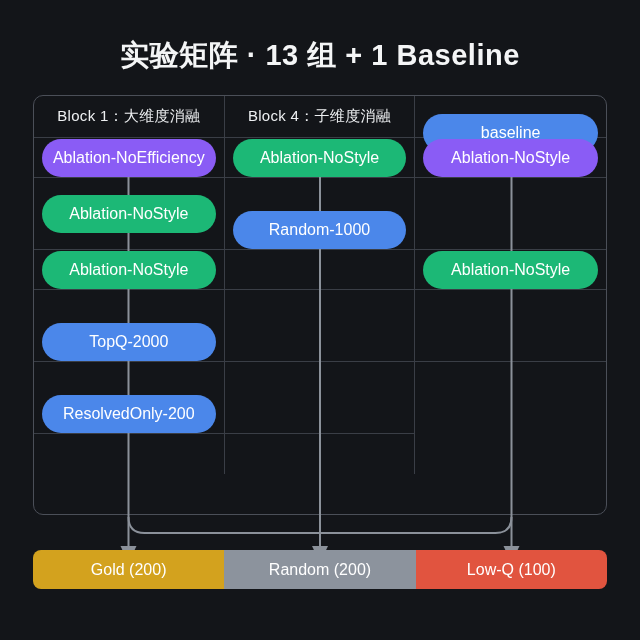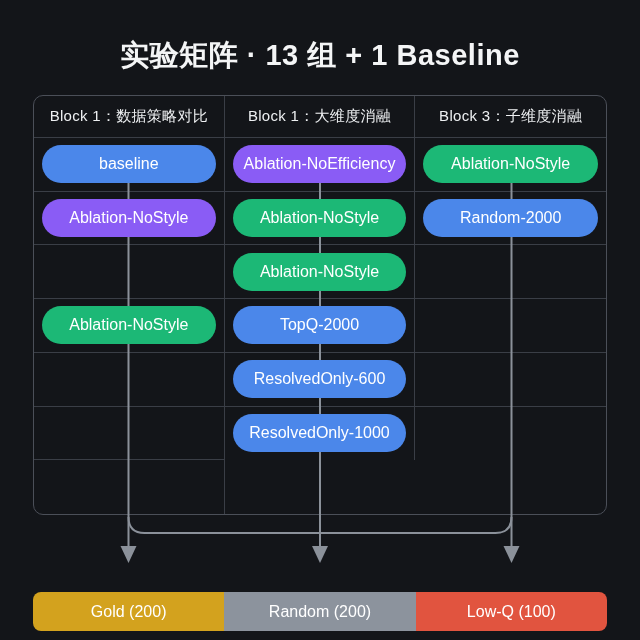--- a/index.html
+++ b/index.html
@@ -39,33 +39,33 @@
     font-size:15px;font-weight:500;color:var(--headtext);
     letter-spacing:0.3px;
   }
   .pill{
     position:relative;z-index:2;
     width:100%;height:38px;border-radius:19px;
     display:flex;align-items:center;justify-content:center;
     font-size:16px;font-weight:500;color:#ffffff;
     white-space:nowrap;
   }
-  .pill.b{background:var(--blue);}
+  .pill.b{background:var(--blue);margin-top:33px;}
   .pill.p{background:var(--purple);}
   .pill.g{background:var(--green);}
 
   .connectors{
     position:absolute;left:0;top:0;z-index:1;
     pointer-events:none;
   }
   .connectors line,.connectors path{stroke:var(--connector);stroke-width:2;fill:none;}
   .connectors polygon{fill:var(--connector);stroke:none;}
 
   .evalbar{
-    position:absolute;left:33px;top:592px;width:574px;height:39px;
+    position:absolute;left:33px;top:550px;width:574px;height:39px;
     border-radius:8px;overflow:hidden;
     display:flex;z-index:2;
   }
   .seg{
     flex:1;display:flex;align-items:center;justify-content:center;
     font-size:16px;font-weight:500;color:#ffffff;
   }
   .seg.gold{background:var(--gold);}
   .seg.gray{background:var(--gray);}
   .seg.red{background:var(--red);}
@@ -82,69 +82,65 @@
     <line x1="320" y1="165" x2="320" y2="560"></line>
     <line x1="511.5" y1="165" x2="511.5" y2="560"></line>
     <path d="M128.5 517 Q128.5 533 144.5 533 L495.5 533 Q511.5 533 511.5 517"></path>
     <polygon points="120.5,546 136.5,546 128.5,563"></polygon>
     <polygon points="312,546 328,546 320,563"></polygon>
     <polygon points="503.5,546 519.5,546 511.5,563"></polygon>
   </svg>
 
   <div class="matrix">
 
-    <div class="cell head">Block 1：数据策略对比</div>
     <div class="cell head">Block 1：大维度消融</div>
-    <div class="cell head">Block 3：子维度消融</div>
+    <div class="cell head">Block 4：子维度消融</div>
 
     <div class="cell">
         <div class="pill b">baseline</div>
       </div>
     <div class="cell">
         <div class="pill p">Ablation-NoEfficiency</div>
       </div>
     <div class="cell">
         <div class="pill g">Ablation-NoStyle</div>
       </div>
 
     <div class="cell">
         <div class="pill p">Ablation-NoStyle</div>
       </div>
     <div class="cell">
         <div class="pill g">Ablation-NoStyle</div>
       </div>
 
     <div class="cell">
-        <div class="pill b">Random-2000</div>
+        <div class="pill b">Random-1000</div>
       </div>
     <div class="cell"></div>
     <div class="cell">
         <div class="pill g">Ablation-NoStyle</div>
       </div>
 
     <div class="cell"></div>
     <div class="cell">
         <div class="pill g">Ablation-NoStyle</div>
       </div>
 
     <div class="cell">
         <div class="pill b">TopQ-2000</div>
       </div>
     <div class="cell"></div>
     <div class="cell"></div>
 
     <div class="cell">
-        <div class="pill b">ResolvedOnly-600</div>
+        <div class="pill b">ResolvedOnly-200</div>
       </div>
     <div class="cell"></div>
     <div class="cell"></div>
 
-    <div class="cell">
-        <div class="pill b">ResolvedOnly-1000</div>
-      </div>
     <div class="cell"></div>
     <div class="cell"></div>
   </div>
 
   <div class="evalbar">
     <div class="seg gold">Gold (200)</div>
     <div class="seg gray">Random (200)</div>
     <div class="seg red">Low-Q (100)</div>
   </div>
 

